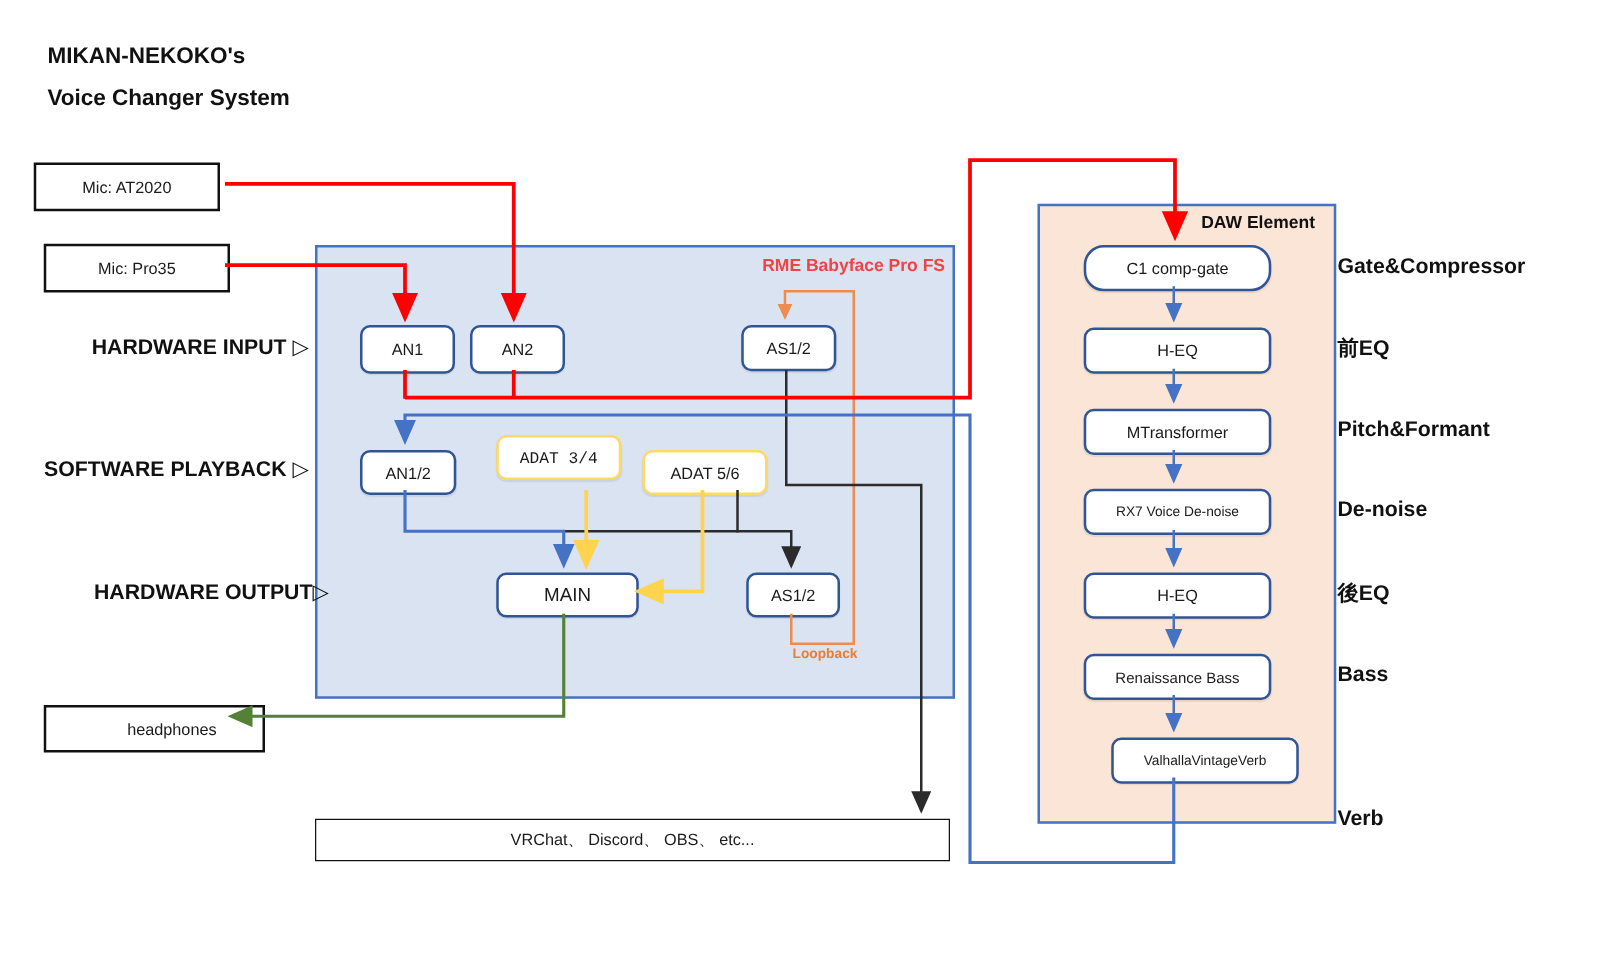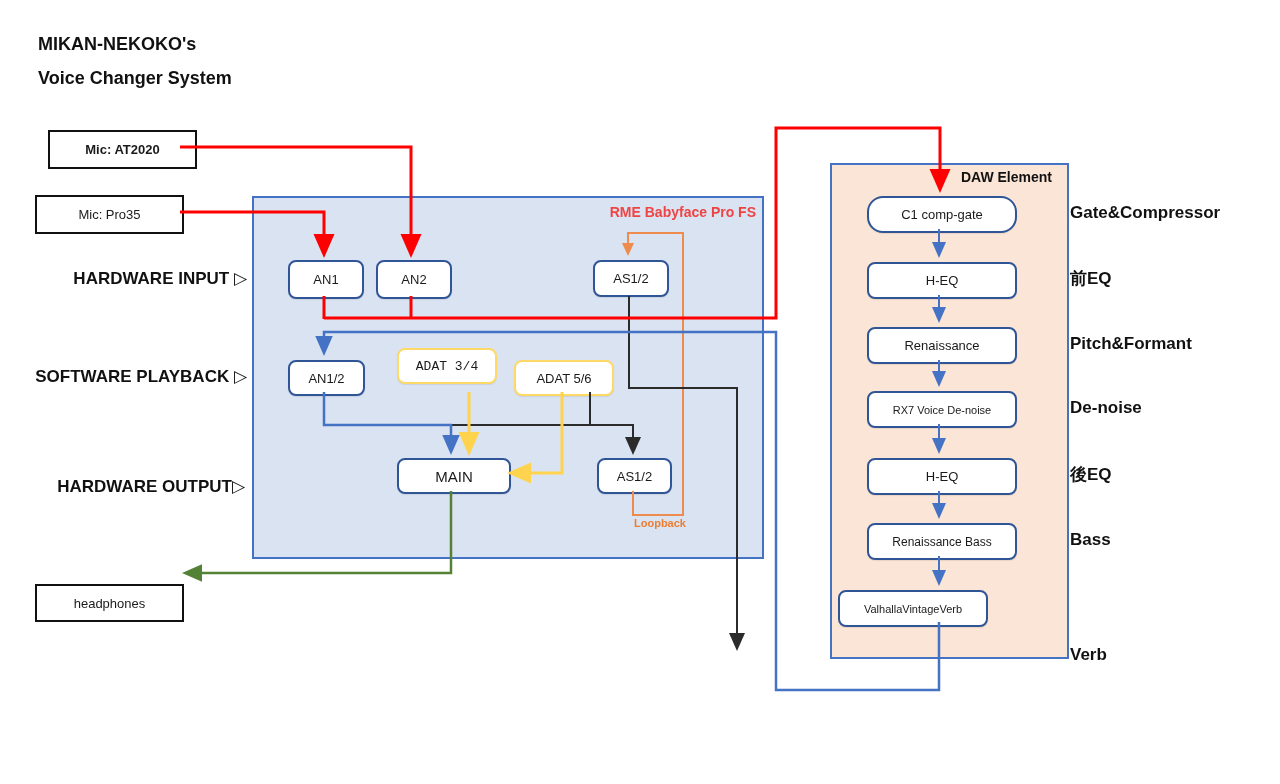--- a/index.html
+++ b/index.html
@@ -32,30 +32,33 @@
   <div class="abs title-line" style="left:38px;top:68px;">Voice Changer System</div>
 
   <div class="region" style="left:252px;top:196px;width:508px;height:359px;background:#dae3f2;"></div>
   <div class="region-label" style="left:556px;top:204px;width:200px;color:#ef4444;">RME Babyface Pro FS</div>
 
   <div class="region" style="left:830px;top:163px;width:235px;height:492px;background:#fbe5d6;"></div>
   <div class="region-label" style="left:852px;top:169px;width:200px;color:#111;">DAW Element</div>
 
   <div class="abs row-label" style="left:30px;top:268px;width:217px;">HARDWARE INPUT ▷</div>
   <div class="abs row-label" style="left:30px;top:366px;width:217px;">SOFTWARE PLAYBACK ▷</div>
-  <div class="abs row-label" style="left:28px;top:464px;width:217px;margin-top:12px;">HARDWARE OUTPUT▷</div>
+  <div class="abs row-label" style="left:46px;top:464px;width:217px;">HARDWARE OUTPUT▷</div>
 
-  <div class="io-box" style="left:48px;top:130px;width:145px;height:35px;font-weight:bold;">
+  <div class="io-box" style="left:27px;top:130px;width:145px;height:35px;">
     <span>Mic: AT2020</span>
   </div>
   <div class="io-box" style="left:35px;top:195px;width:145px;height:35px;">
     <span>Mic: Pro35</span>
   </div>
-  <div class="io-box" style="left:35px;top:584px;width:145px;height:34px;">
+  <div class="io-box" style="left:35px;top:564px;width:145px;height:34px;padding-left:28px;">
     <span>headphones</span>
+  </div>
+  <div class="io-box" style="left:252px;top:655px;width:506px;height:32px;border-width:1.5px;">
+    <span>VRChat、 Discord、 OBS、 etc...</span>
   </div>
 
   <div class="node" style="left:288px;top:260px;width:72px;height:35px;">
     <span>AN1</span>
   </div>
   <div class="node" style="left:376px;top:260px;width:72px;height:35px;">
     <span>AN2</span>
   </div>
   <div class="node" style="left:593px;top:260px;width:72px;height:33px;">
     <span>AS1/2</span>
@@ -77,32 +80,32 @@
   </div>
   <div class="loopback" style="left:620px;top:517px;width:80px;">Loopback</div>
 
   <div class="node" style="left:867px;top:196px;width:146px;height:33px;border-radius:16px;">
     <span>C1 comp-gate</span>
   </div>
   <div class="node" style="left:867px;top:262px;width:146px;height:33px;">
     <span>H-EQ</span>
   </div>
   <div class="node" style="left:867px;top:327px;width:146px;height:33px;">
-    <span>Renaissance</span>
+    <span>MTransformer</span>
   </div>
   <div class="node sm" style="left:867px;top:391px;width:146px;height:33px;">
     <span>RX7 Voice De-noise</span>
   </div>
   <div class="node" style="left:867px;top:458px;width:146px;height:33px;">
     <span>H-EQ</span>
   </div>
   <div class="node md" style="left:867px;top:523px;width:146px;height:33px;">
     <span>Renaissance Bass</span>
   </div>
-  <div class="node sm" style="left:838px;top:590px;width:146px;height:33px;">
+  <div class="node sm" style="left:889px;top:590px;width:146px;height:33px;">
     <span>ValhallaVintageVerb</span>
   </div>
 
   <div class="role-label" style="top:196px;">Gate&amp;Compressor</div>
   <div class="role-label" style="top:262px;">前EQ</div>
   <div class="role-label" style="top:327px;">Pitch&amp;Formant</div>
   <div class="role-label" style="top:391px;">De-noise</div>
   <div class="role-label" style="top:458px;">後EQ</div>
   <div class="role-label" style="top:523px;">Bass</div>
   <div class="role-label" style="top:590px;margin-top:48px;">Verb</div>

